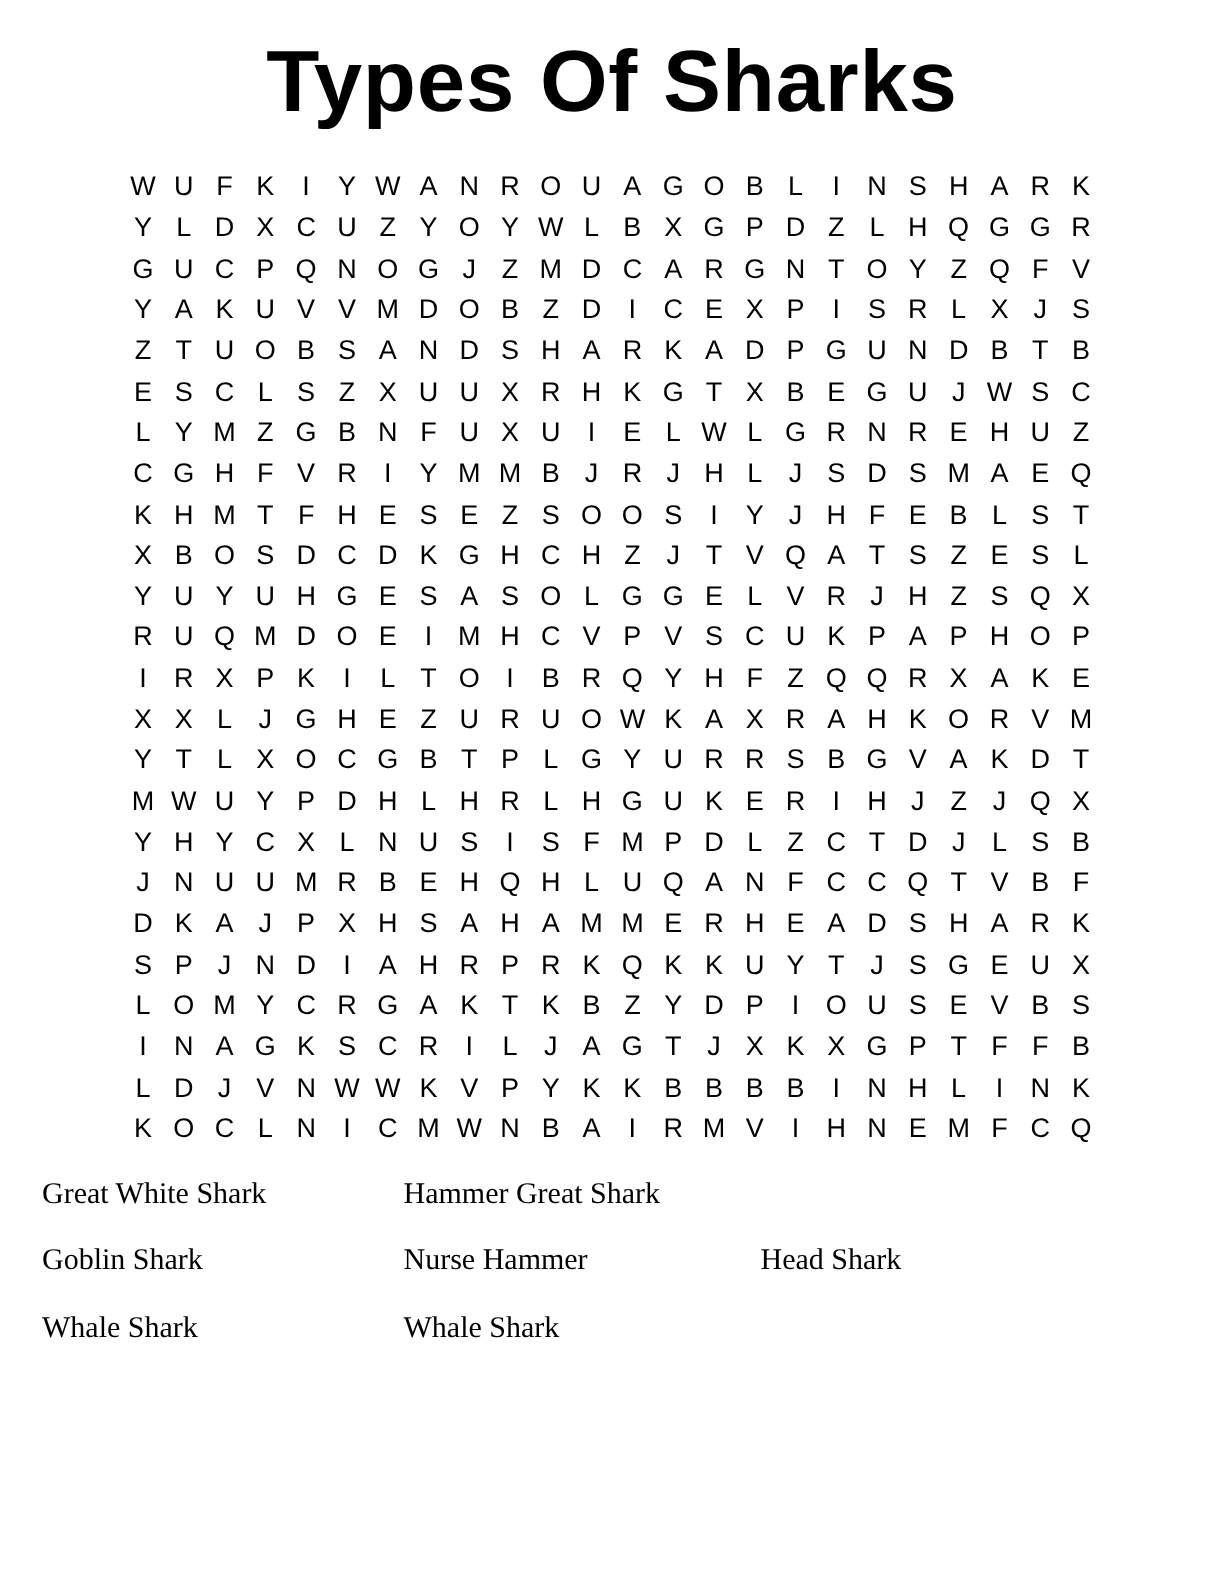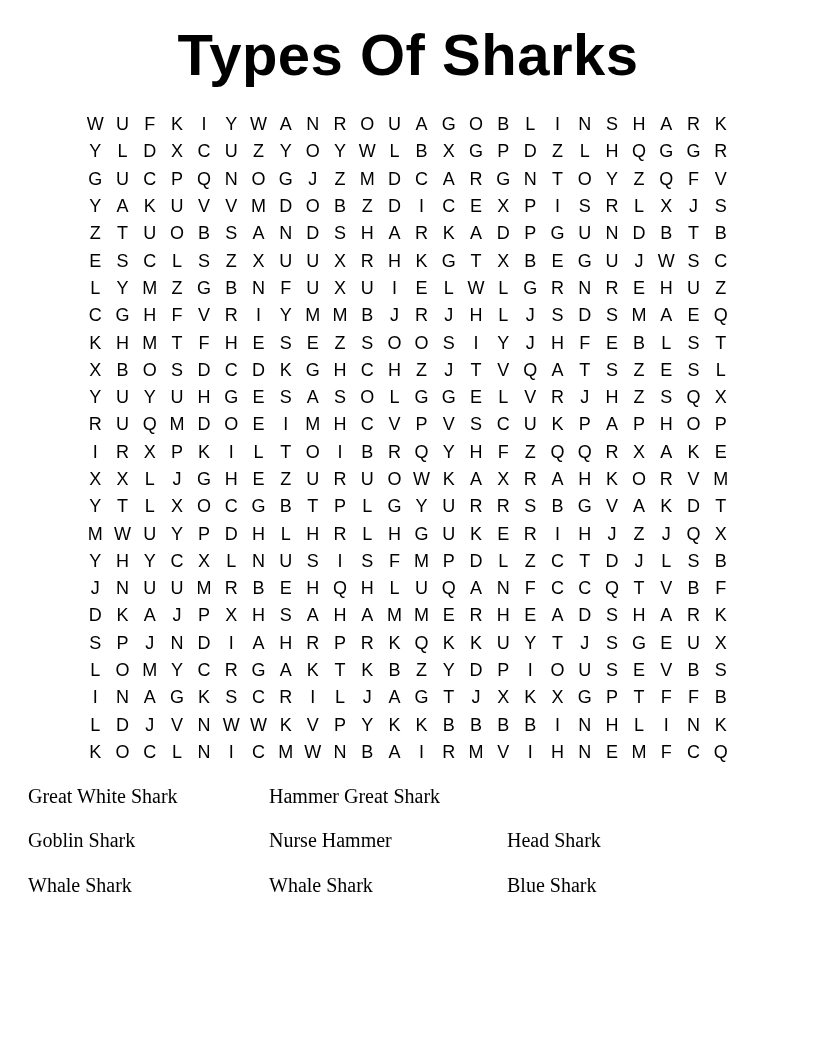--- a/index.html
+++ b/index.html
@@ -639,15 +639,14 @@
       <span class="cell">Q</span>
     </div>
   <div class="words">
       <div class="word" style="grid-area: 1 / 1;">Great White Shark</div>
       <div class="word" style="grid-area: 2 / 1;">Goblin Shark</div>
       <div class="word" style="grid-area: 3 / 1;">Whale Shark</div>
       <div class="word" style="grid-area: 1 / 2;">Hammer Great Shark</div>
       <div class="word" style="grid-area: 2 / 2;">Nurse Hammer</div>
       <div class="word" style="grid-area: 3 / 2;">Whale Shark</div>
       <div class="word" style="grid-area: 2 / 3;">Head Shark</div>
-      <div class="word" style="grid-area: 3 / 3;">Blue Shark</div>
     </div>
 </div>
 
 </body></html>

